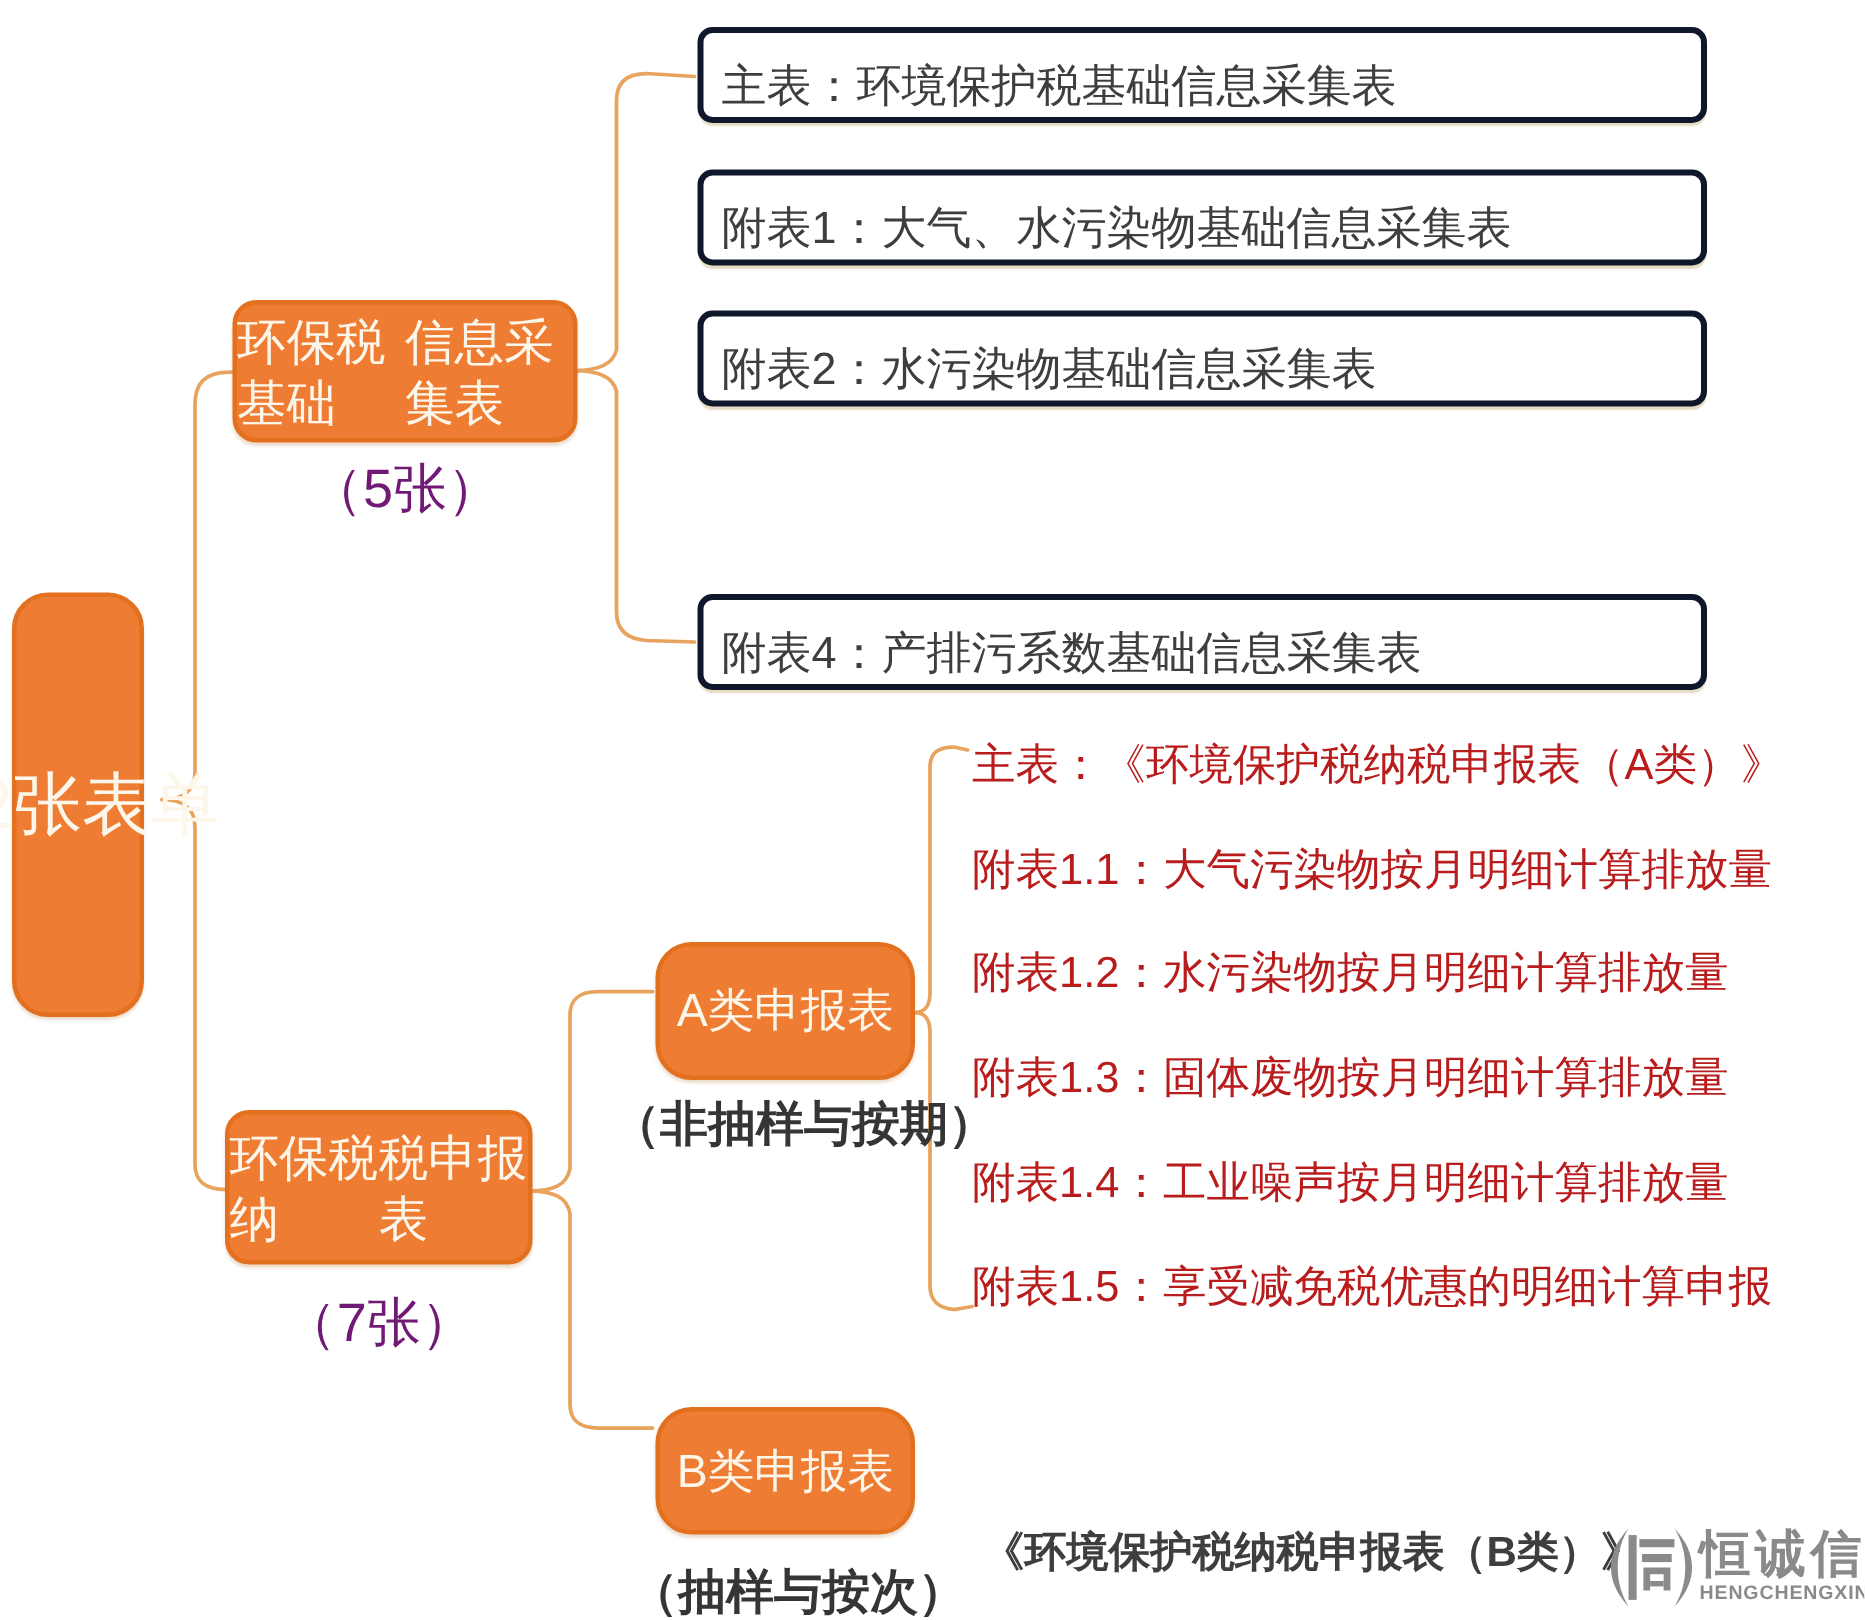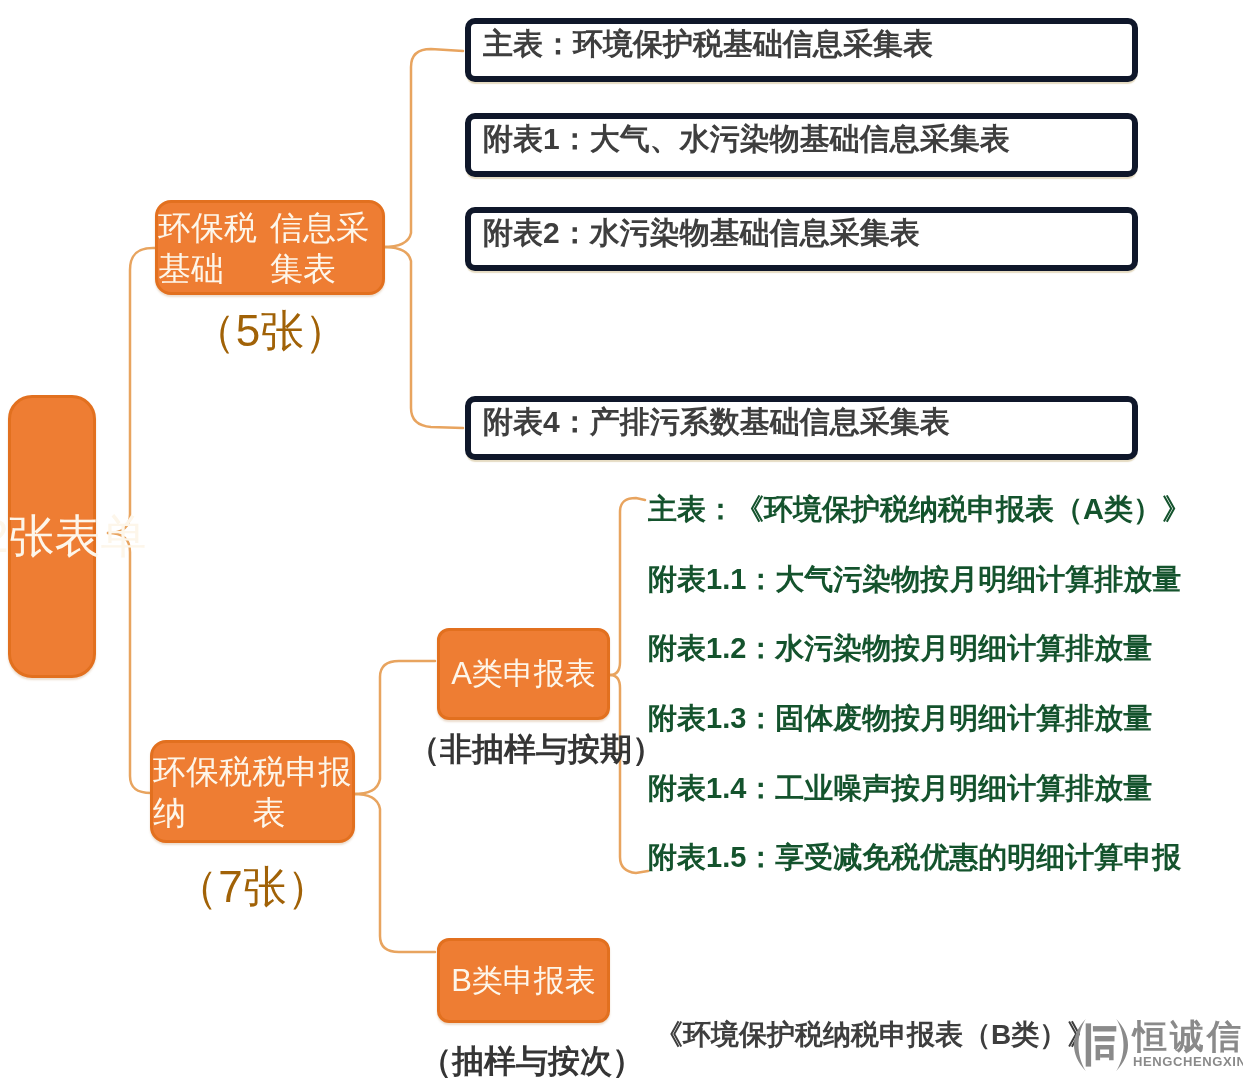--- a/index.html
+++ b/index.html
@@ -26,54 +26,54 @@
   .root-node{
     left:8px;top:395px;width:88px;height:283px;
     border-radius:24px;
     font-size:46px;line-height:67px;font-weight:500;
   }
   .branch-node{border-radius:16px;font-weight:500;}
   .branch-node .nl{line-height:41px;font-size:33px;}
   #node-collection{left:155px;top:200px;width:230px;height:95px;}
   #node-declaration{left:150px;top:740px;width:205px;height:103px;}
   .class-node{
-    border-radius:12px;font-size:31px;font-weight:500;
+    border-radius:24px;font-size:31px;font-weight:500;
   }
   #node-class-a{left:437px;top:628px;width:173px;height:92px;}
   #node-class-b{left:437px;top:938px;width:173px;height:85px;}
 
   .count-label{
-    position:absolute;color:#a16207;font-size:44px;font-weight:500;
+    position:absolute;color:#701a75;font-size:36px;font-weight:500;
     text-align:center;white-space:nowrap;
   }
   #count-collection{left:155px;top:302px;width:230px;}
   #count-declaration{left:150px;top:858px;width:205px;}
 
   .mode-caption{
     position:absolute;color:#353535;font-size:32px;font-weight:600;
     text-align:center;white-space:nowrap;
   }
   #caption-class-a{left:408px;top:728px;width:230px;}
   #caption-class-b{left:420px;top:1040px;width:206px;}
 
   .leaf-box{
     position:absolute;left:465px;width:673px;height:64px;
-    background:#fff;border:6px solid #0f172a;border-radius:10px;
+    background:#fff;border:4px solid #0f172a;border-radius:10px;
     box-sizing:border-box;
-    display:flex;align-items:flex-start;
+    display:flex;align-items:flex-end;
     padding-left:12px;
     box-shadow:0 3px 1px -1px rgba(205,185,135,.5);
-    color:#3E3E3E;font-size:30px;font-weight:700;white-space:nowrap;
+    color:#3E3E3E;font-size:30px;font-weight:400;white-space:nowrap;
   }
   #box-0{top:18px;}  #box-1{top:113px;} #box-2{top:207px;}
   #box-3{top:302px;} #box-4{top:396px;}
 
   .list-item{
     position:absolute;left:648px;
-    color:#14532d;font-size:29px;font-weight:700;white-space:nowrap;text-align:center;
+    color:#b91c1c;font-size:29px;font-weight:400;white-space:nowrap;text-align:center;
   }
   #item-0{top:490px;} #item-1{top:560px;} #item-2{top:629px;}
   #item-3{top:699px;} #item-4{top:769px;} #item-5{top:838px;}
 
   .class-b-item{
     position:absolute;left:655px;top:1016px;
     color:#3E3E3E;font-size:28px;font-weight:700;white-space:nowrap;
   }
 
   .logo{

